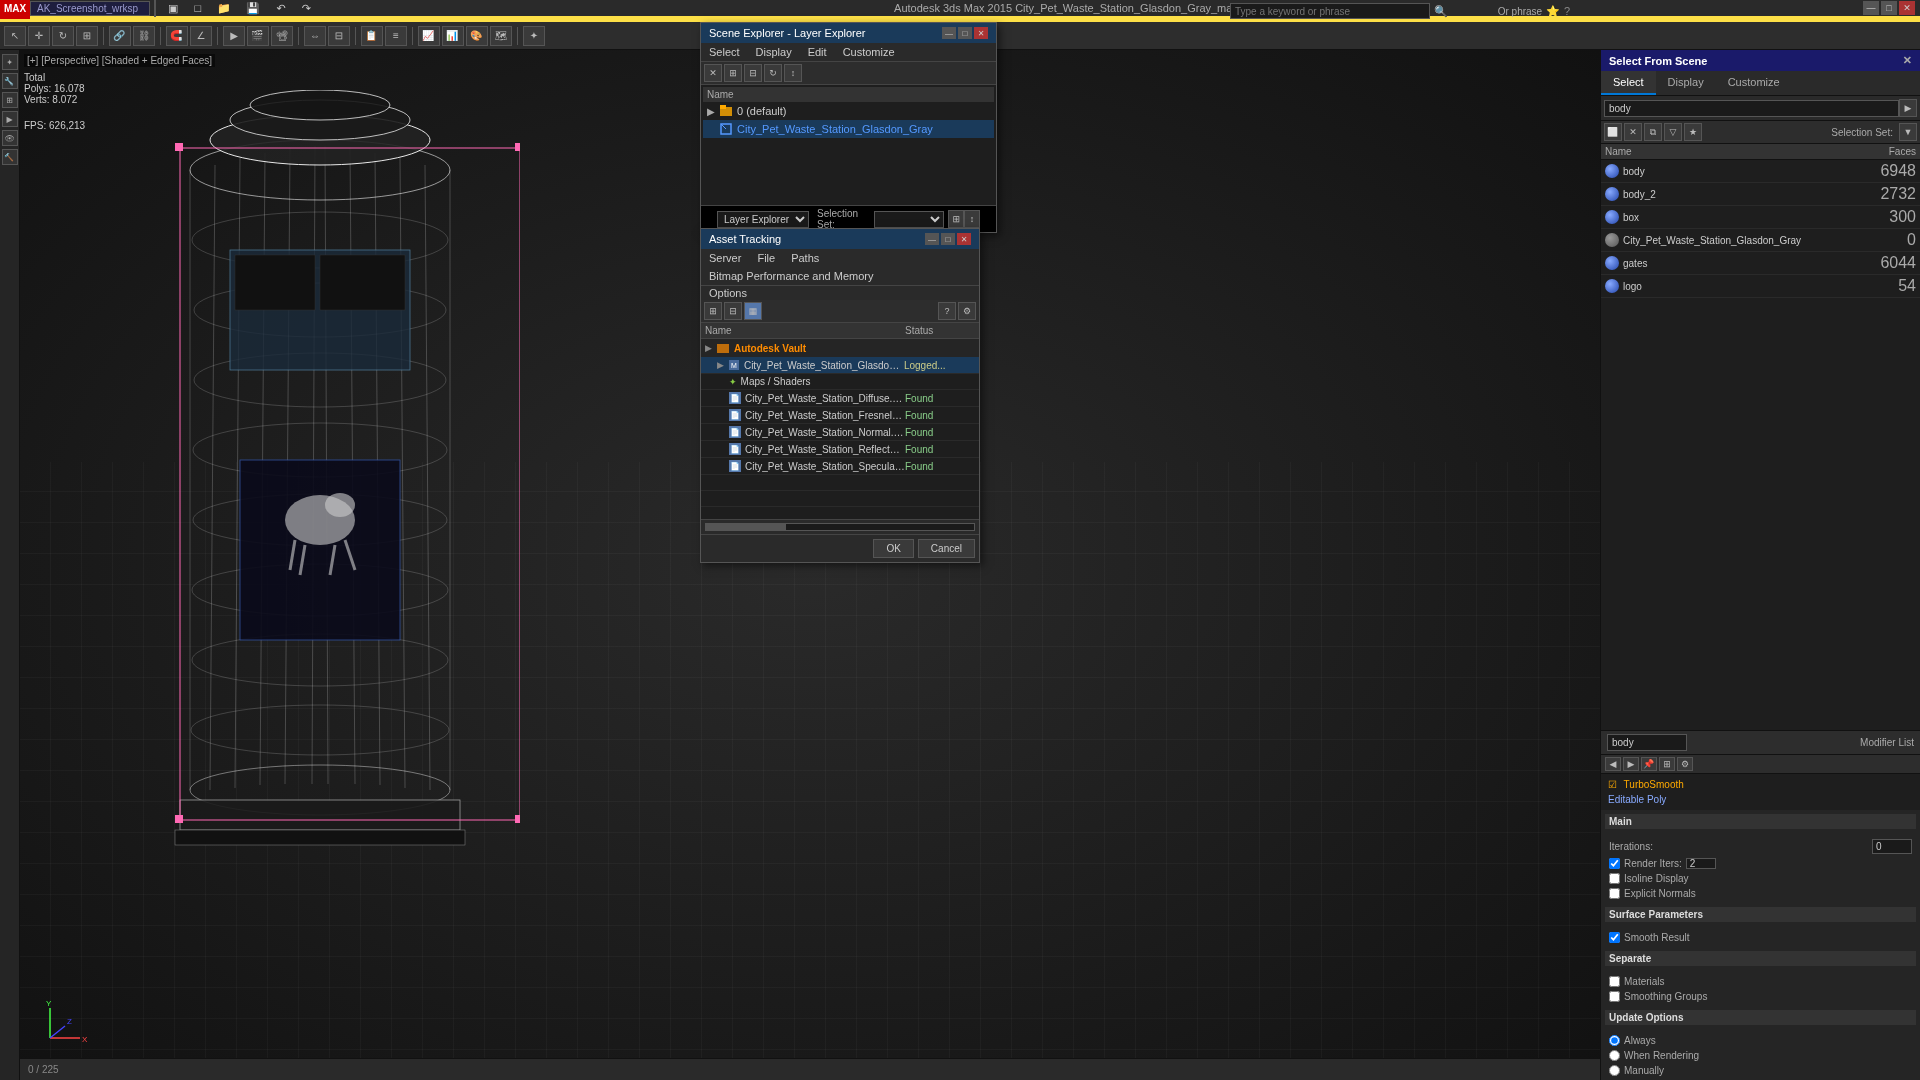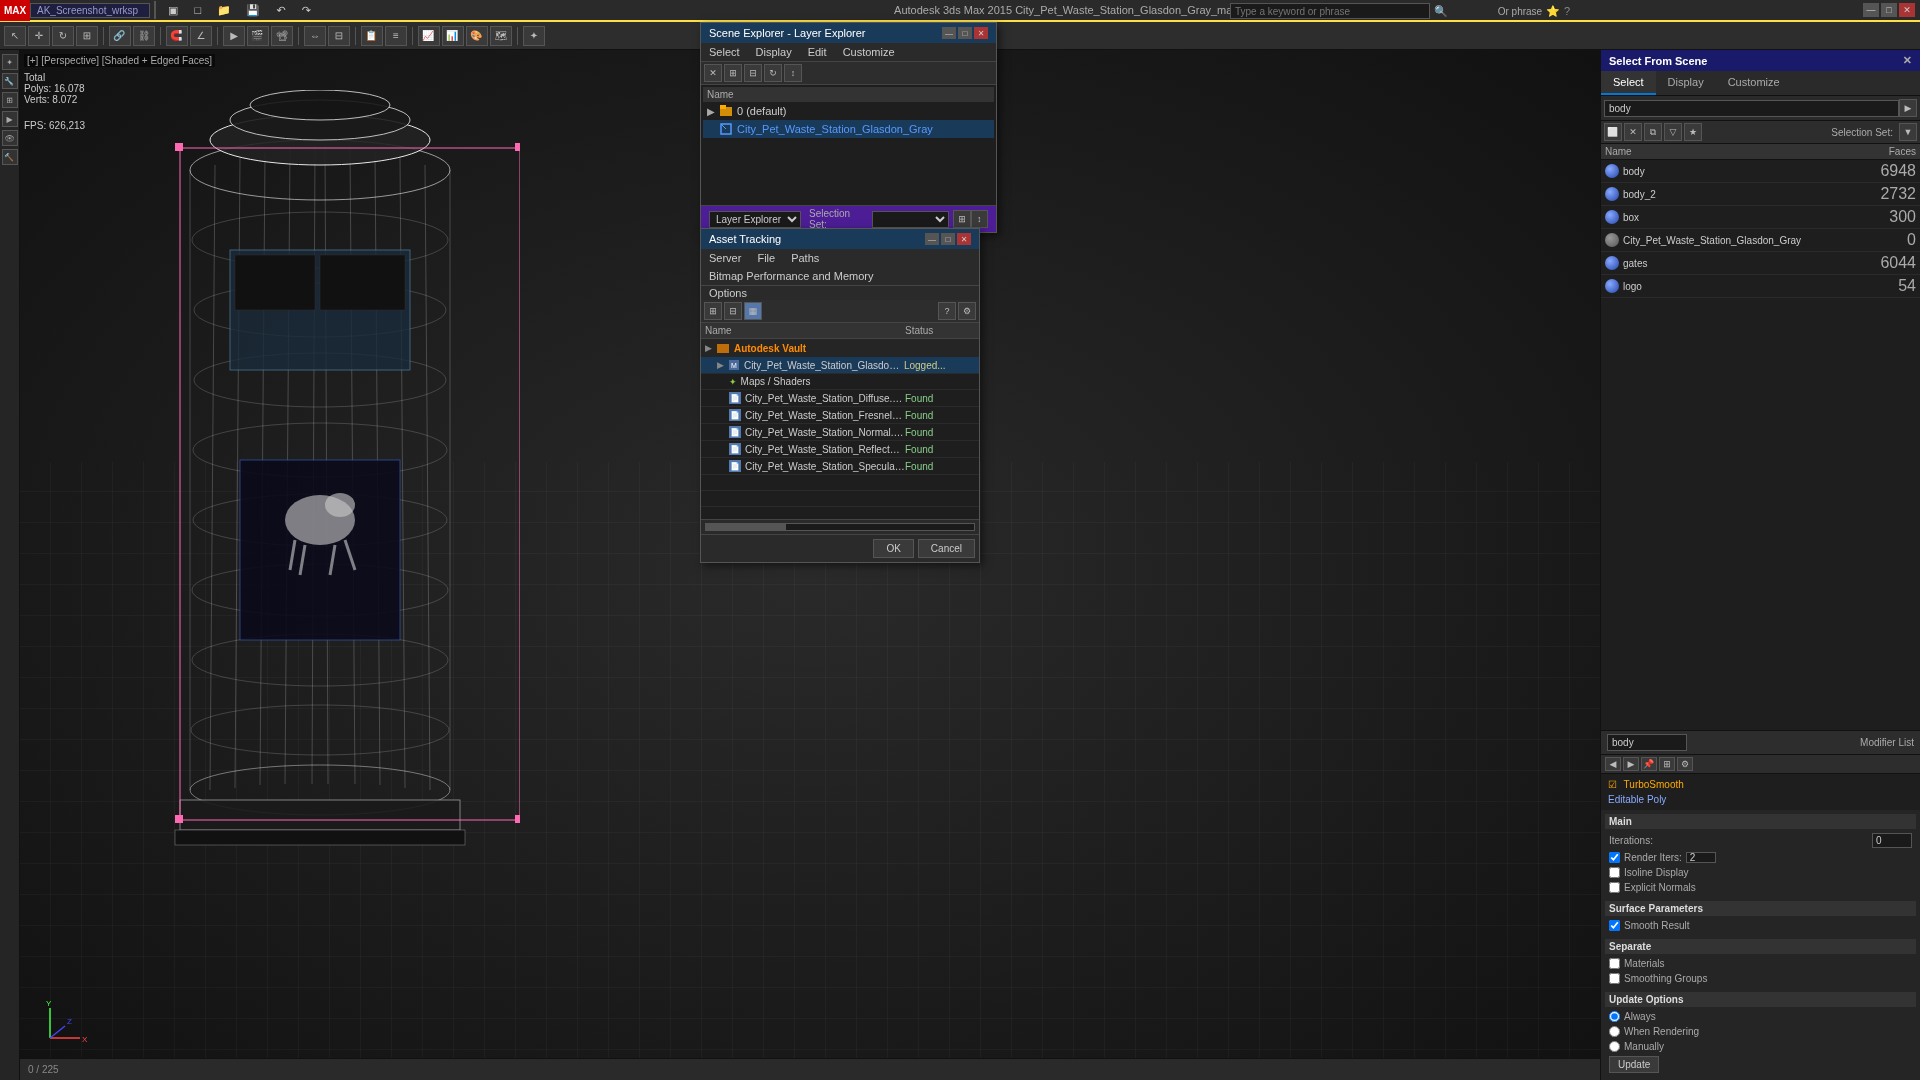--- a/index.html
+++ b/index.html
@@ -1,19 +1,19 @@
 <!DOCTYPE html>
 <html><head>
   <meta charset="utf-8">
   <style>
     * { margin: 0; padding: 0; box-sizing: border-box; }
     body { width: 1920px; height: 1080px; background: #1a1a1a; font-family: 'Arial', sans-serif; font-size: 11px; color: #ccc; overflow: hidden; position: relative; }
 
     
-    #top-bar { width: 100%; height: 22px; background: #2a2a2a; display: flex; align-items: center; border-bottom: 2px solid #fde047; }
+    #top-bar { width: 100%; height: 22px; background: #2a2a2a; display: flex; align-items: center; border-bottom: 6px solid #fde047; }
     #top-bar .logo { width: 30px; height: 22px; background: #cc0000; display: flex; align-items: center; justify-content: center; color: white; font-weight: bold; font-size: 10px; }
     #top-bar .menu-items { display: flex; align-items: center; gap: 0; }
     #top-bar .menu-item { padding: 2px 8px; font-size: 11px; color: #ccc; cursor: pointer; }
     #top-bar .title { flex: 1; text-align: center; font-size: 11px; color: #aaa; }
     #top-bar .window-controls { display: flex; gap: 2px; padding-right: 5px; }
     #top-bar .win-btn { width: 16px; height: 14px; background: #555; border: none; cursor: pointer; font-size: 9px; color: #ccc; display: flex; align-items: center; justify-content: center; }
 
     
     #toolbar { width: 100%; height: 28px; background: #2d2d2d; display: flex; align-items: center; border-bottom: 1px solid #111; padding: 0 4px; gap: 2px; }
     .tb-btn { width: 22px; height: 20px; background: #3a3a3a; border: 1px solid #555; cursor: pointer; display: flex; align-items: center; justify-content: center; font-size: 10px; color: #bbb; }
@@ -85,21 +85,21 @@
     #modifier-name-input { background: #1a1a1a; border: 1px solid #555; padding: 2px 4px; font-size: 10px; color: #ccc; width: 80px; }
     #modifier-list-label { font-size: 10px; color: #aaa; margin-left: auto; }
     
     #modifier-list { padding: 3px; background: #1e1e1e; }
     .mod-item { padding: 2px 4px; font-size: 10px; cursor: pointer; }
     .mod-turbosmooth { color: #ffaa00; }
     .mod-editable { color: #88aaff; }
     
     #modifier-params { padding: 4px; flex: 1; overflow-y: auto; }
     .param-section { margin-bottom: 6px; }
-    .param-section-title { background: #333; padding: 2px 4px; font-size: 10px; color: #ddd; margin-bottom: 2px; font-weight: bold; }
+    .param-section-title { background: #333; padding: 2px 4px; font-size: 10px; color: #ddd; margin-bottom: 8px; font-weight: bold; }
     .param-row { display: flex; align-items: center; padding: 2px 4px; gap: 4px; }
     .param-label { font-size: 10px; color: #aaa; flex: 1; }
     .param-input { width: 40px; background: #1a1a1a; border: 1px solid #555; padding: 1px 3px; font-size: 10px; color: #ccc; }
     .param-btn { background: #3a3a3a; border: 1px solid #555; padding: 2px 8px; font-size: 10px; color: #ccc; cursor: pointer; }
     
     
     #scene-explorer { position: absolute; top: 22px; left: 700px; width: 297px; background: #2a2a2a; border: 1px solid #555; box-shadow: 3px 3px 8px rgba(0,0,0,0.5); z-index: 100; }
     #scene-explorer-title { background: #1a3a5a; color: #fff; padding: 4px 8px; font-size: 11px; display: flex; align-items: center; justify-content: space-between; cursor: move; }
     #scene-explorer-title .dialog-controls { display: flex; gap: 2px; }
     .dialog-btn { width: 14px; height: 12px; background: #555; border: none; cursor: pointer; font-size: 8px; color: #ccc; display: flex; align-items: center; justify-content: center; }
@@ -110,21 +110,21 @@
     #se-toolbar { display: flex; align-items: center; padding: 2px 3px; background: #2d2d2d; border-bottom: 1px solid #444; gap: 2px; }
     .se-tb-btn { width: 18px; height: 18px; background: #3a3a3a; border: 1px solid #555; cursor: pointer; display: flex; align-items: center; justify-content: center; font-size: 9px; color: #bbb; }
     
     #se-content { padding: 2px; background: #1e1e1e; min-height: 120px; }
     .se-row { display: flex; align-items: center; padding: 2px 4px; cursor: pointer; }
     .se-row.selected { background: #1a3a5a; }
     .se-expand { width: 12px; font-size: 10px; color: #aaa; }
     .se-name { font-size: 11px; color: #ccc; }
     .se-name.blue { color: #5599ff; }
     
-    #se-footer { display: flex; align-items: center; padding: 2px 8px; background: #4c1d95; border-top: 1px solid #444; }
+    #se-footer { display: flex; align-items: center; padding: 2px 16px; background: #000000; border-top: 1px solid #444; }
     .se-footer-label { font-size: 10px; color: #aaa; }
     .se-footer-select { font-size: 10px; background: #1a1a1a; border: 1px solid #555; color: #ccc; padding: 1px 2px; }
     
     
     #asset-tracking { position: absolute; top: 228px; left: 700px; width: 280px; background: #2a2a2a; border: 1px solid #555; box-shadow: 3px 3px 8px rgba(0,0,0,0.5); z-index: 101; }
     #at-title { background: #1a3a5a; color: #fff; padding: 4px 8px; font-size: 11px; display: flex; align-items: center; justify-content: space-between; cursor: move; }
     #at-title .dialog-controls { display: flex; gap: 2px; }
     
     #at-menu { display: flex; background: #2a2a2a; border-bottom: 1px solid #444; flex-wrap: wrap; }
     .at-menu-item { padding: 3px 8px; font-size: 11px; color: #ccc; cursor: pointer; }

